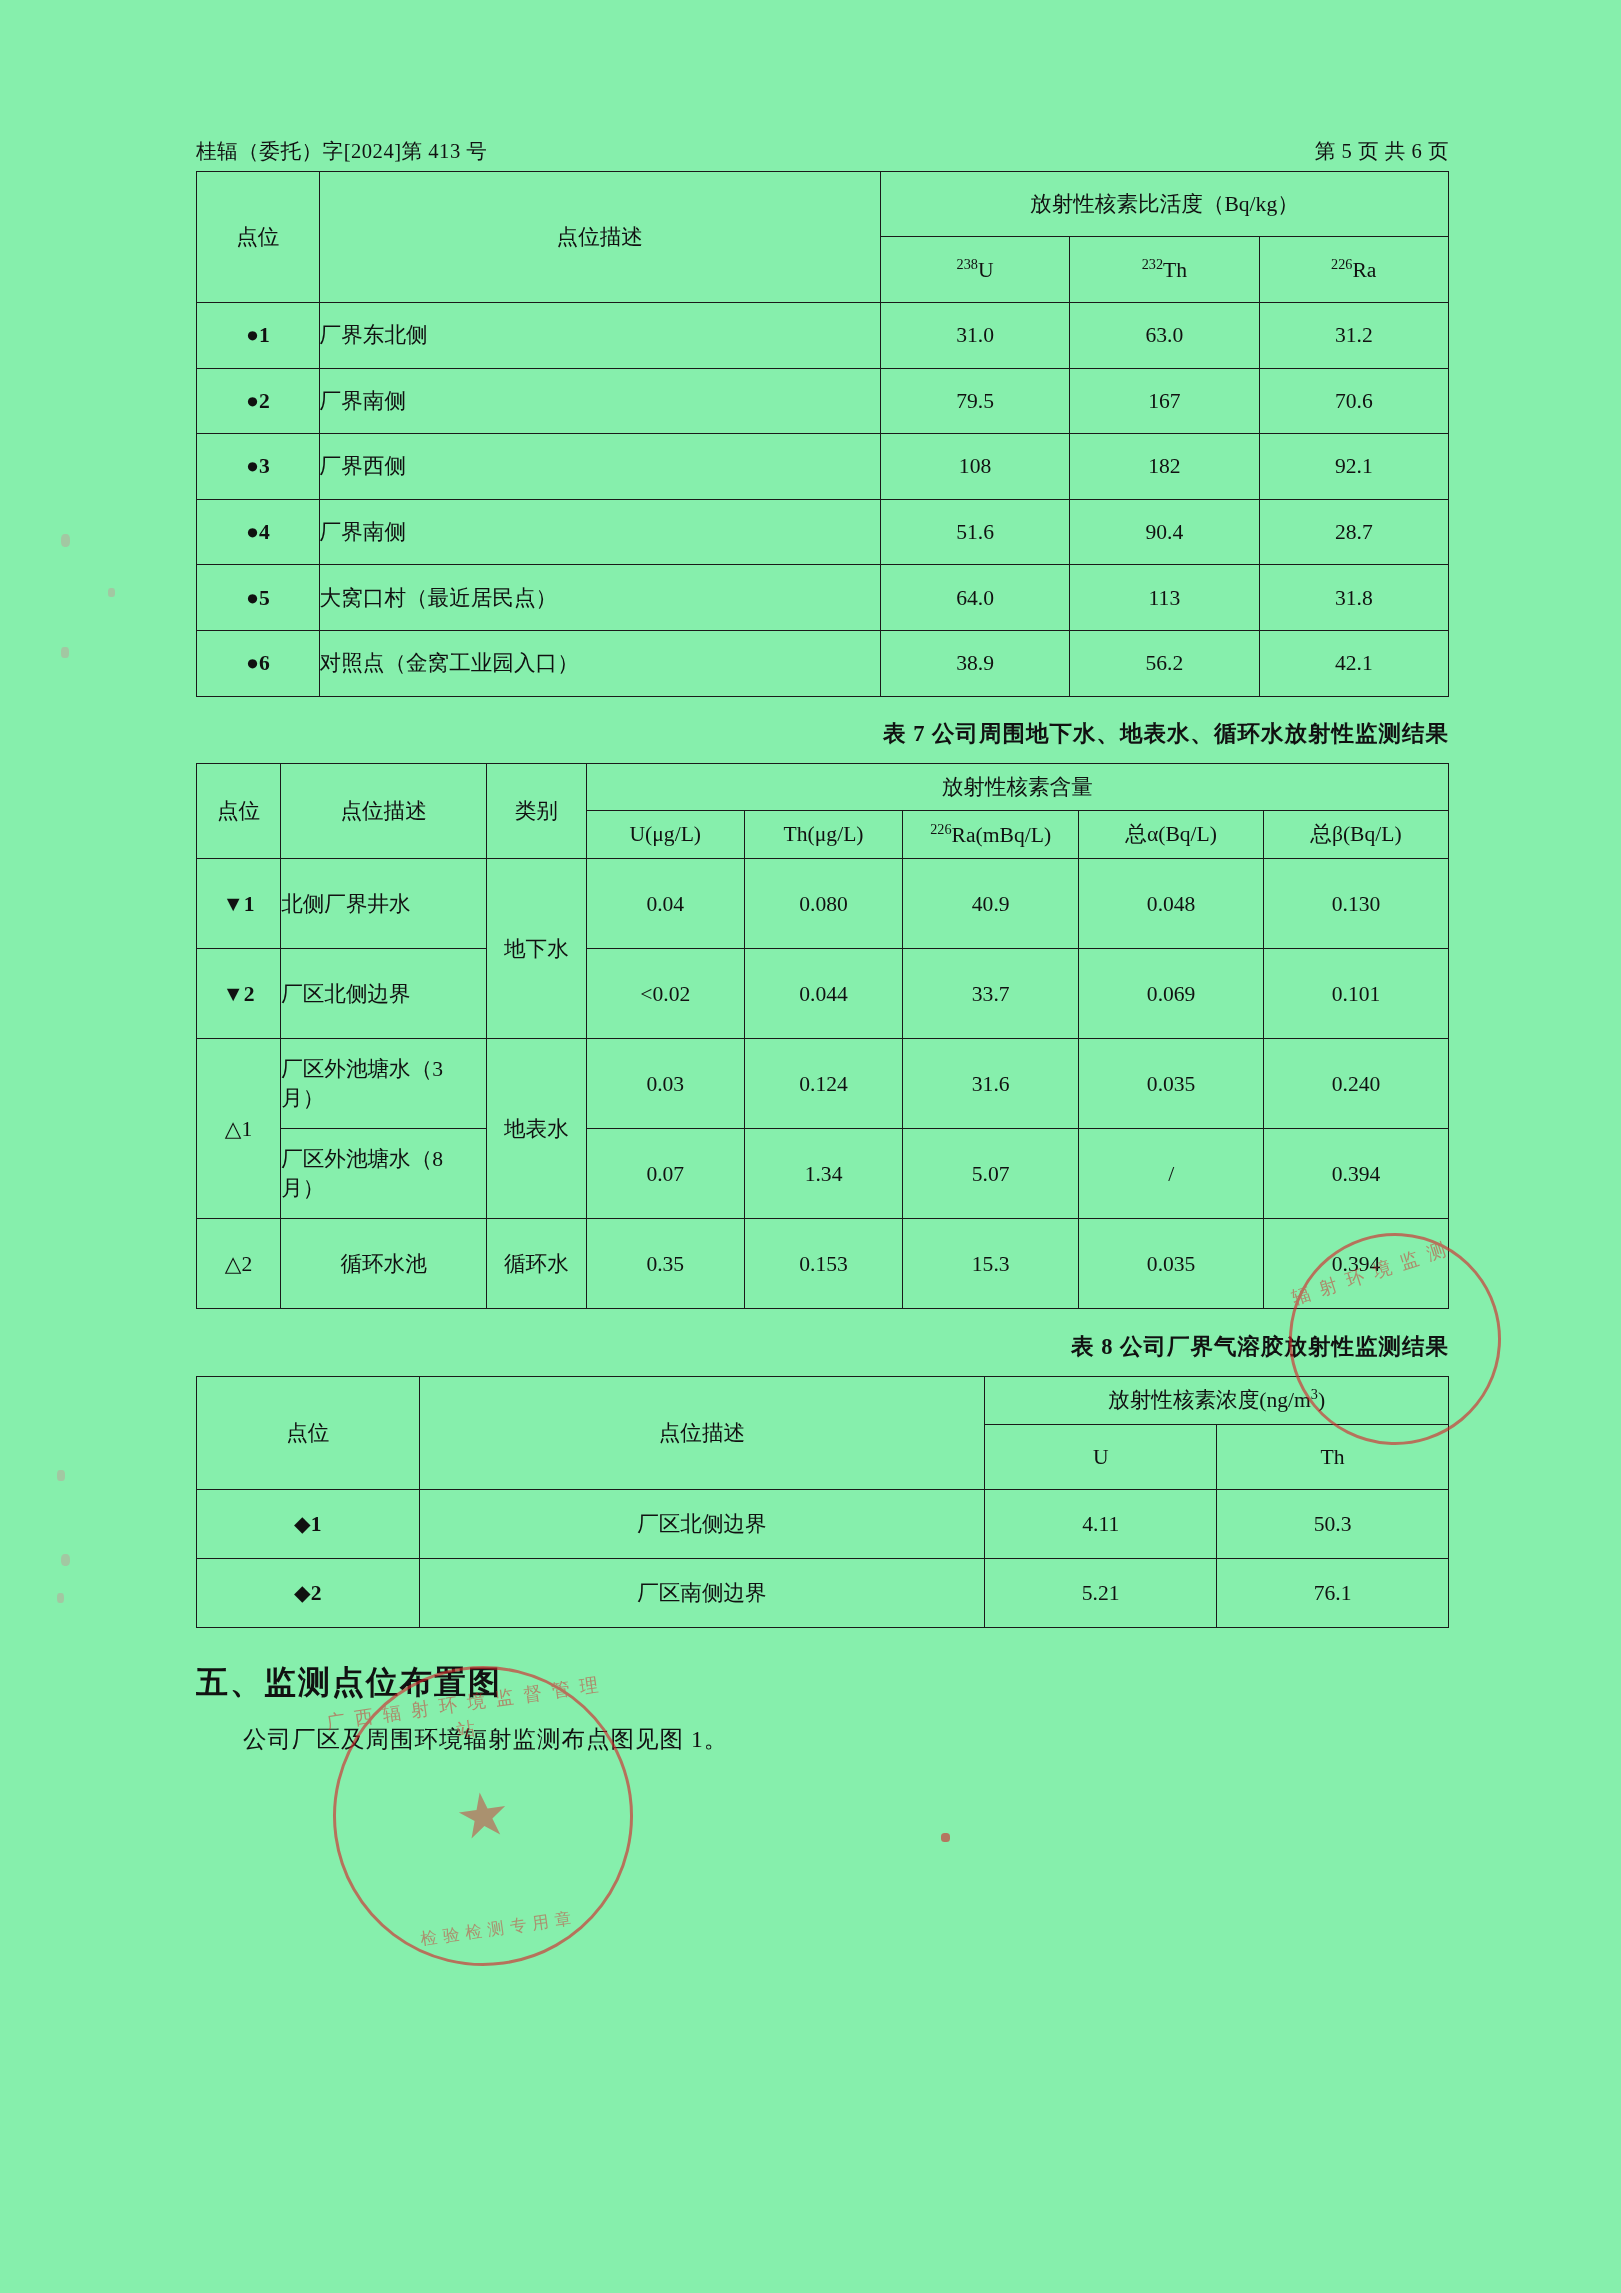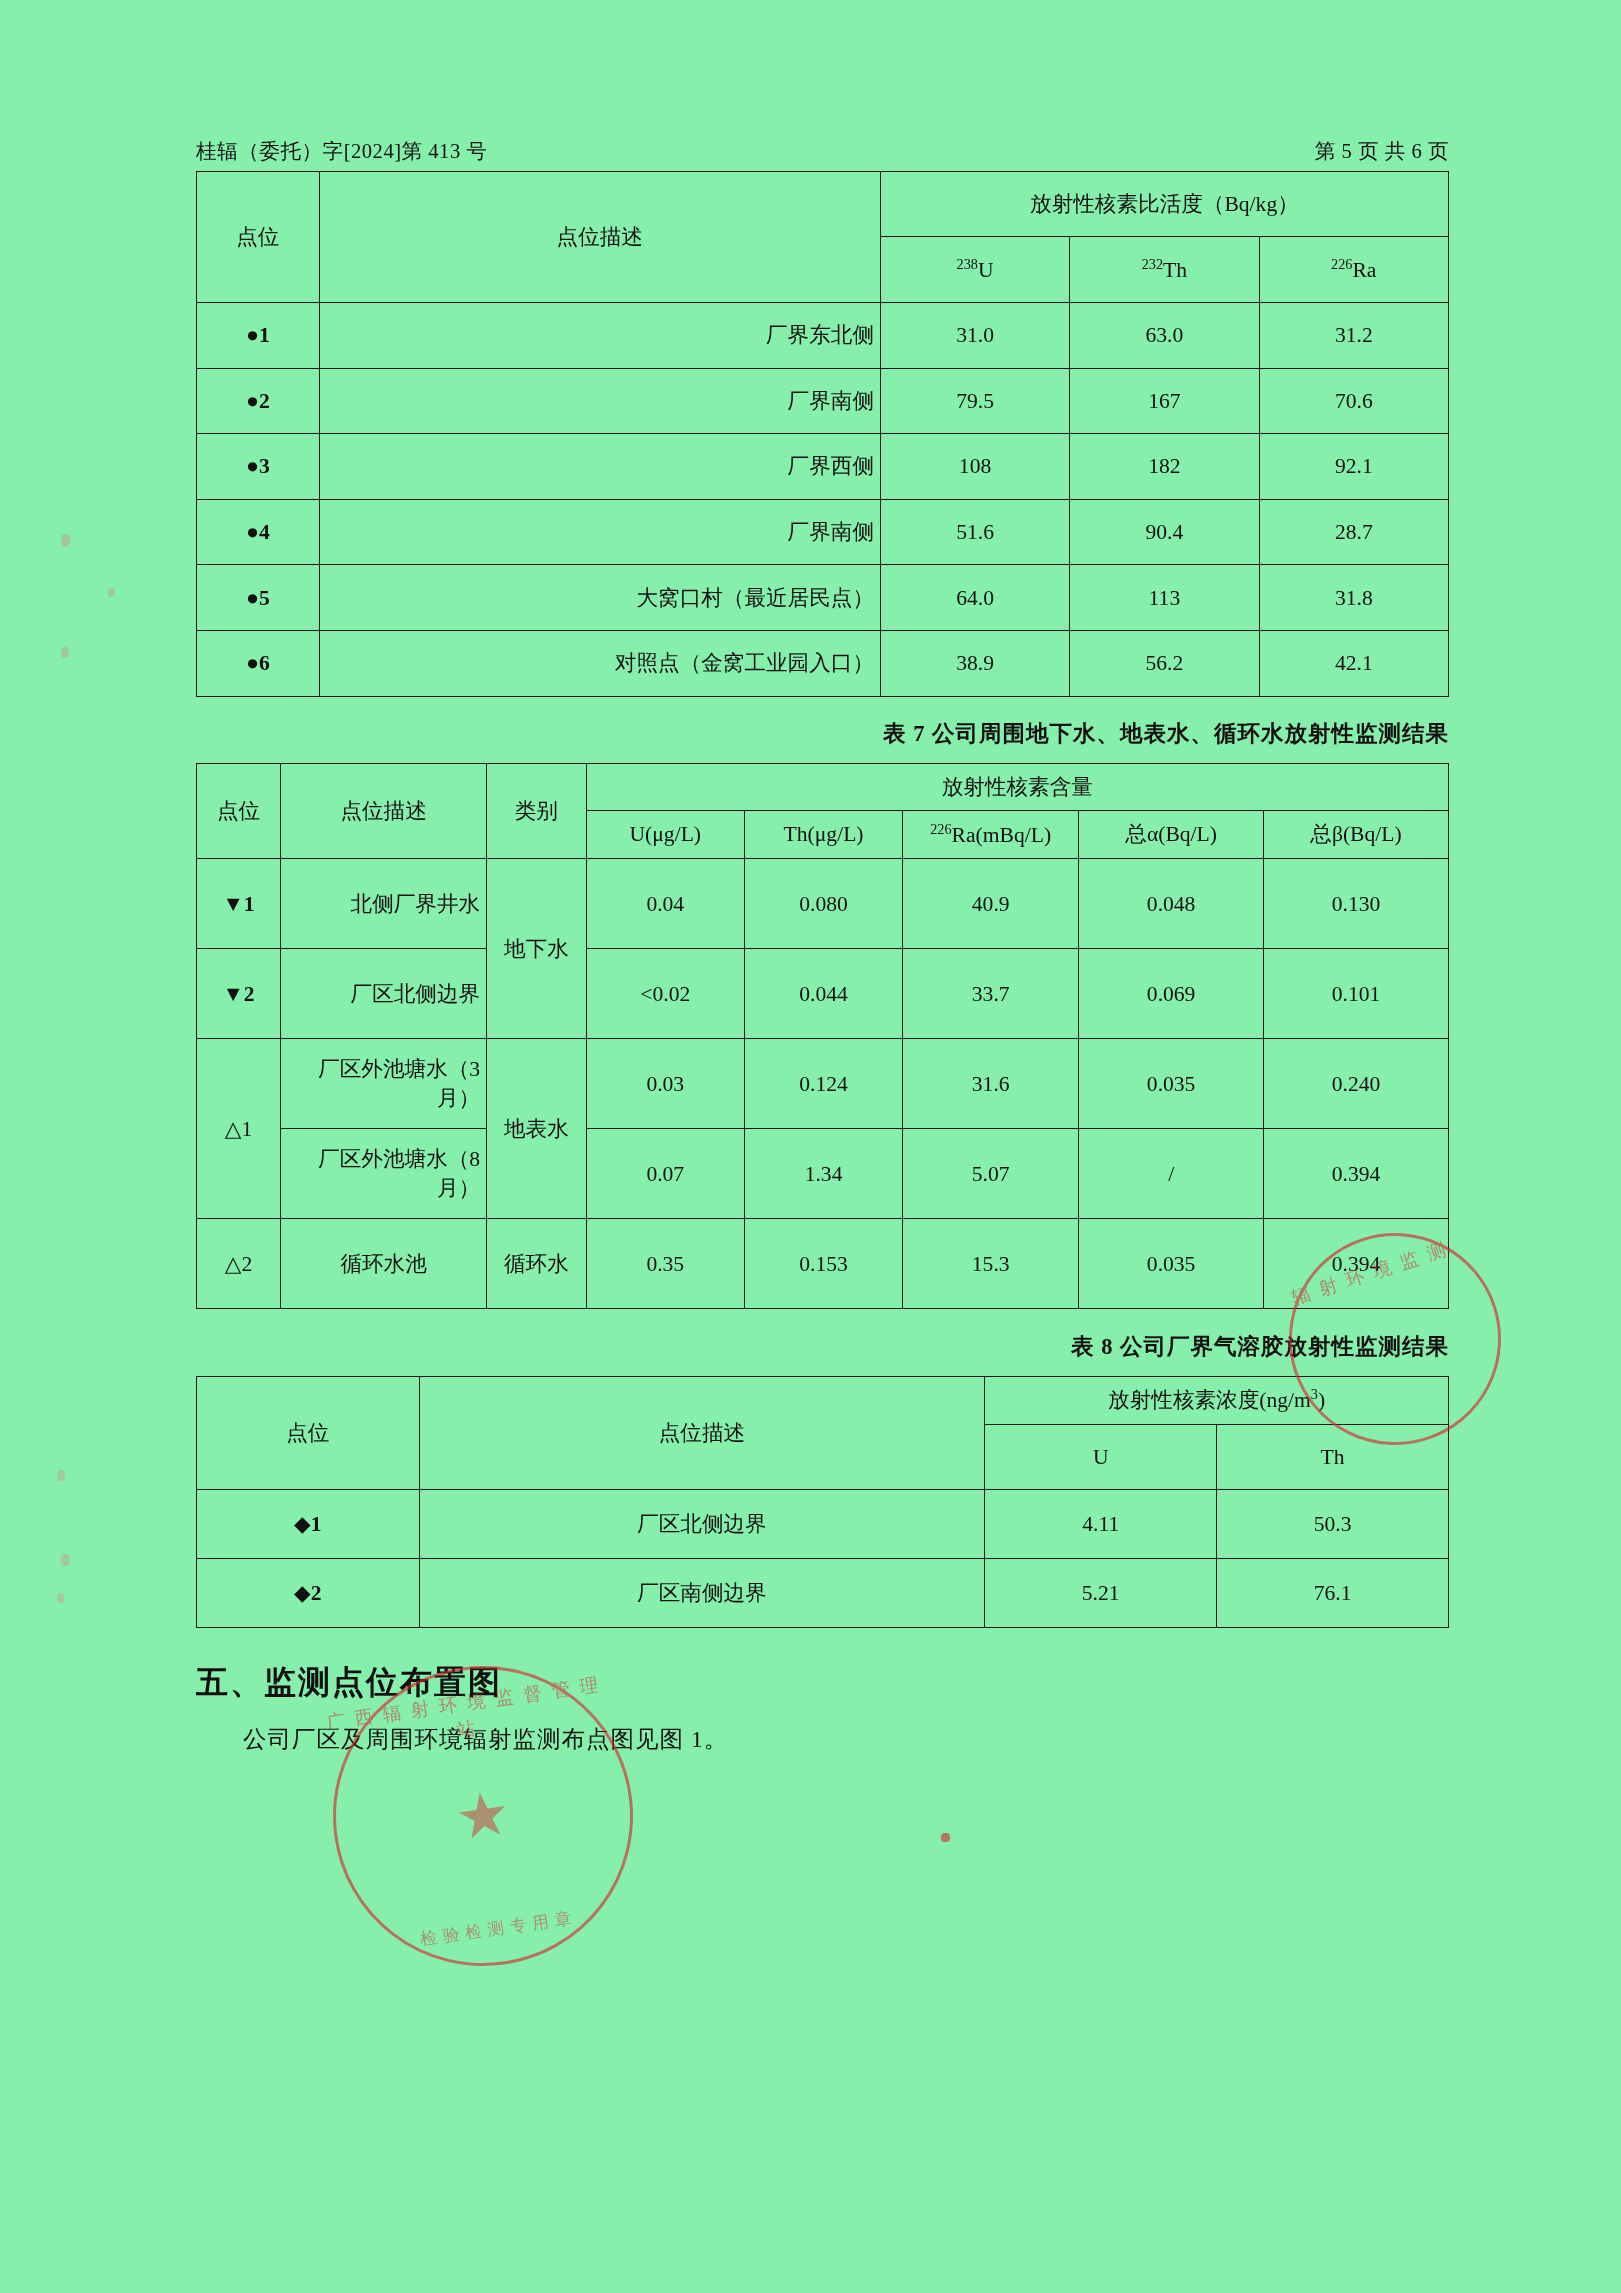--- a/index.html
+++ b/index.html
@@ -46,21 +46,21 @@
   table td, table th {
     border: 1.6px solid #1a1a1a;
     text-align: center;
     vertical-align: middle;
     padding: 8.8px 5.9px;
     font-weight: normal;
     line-height: 1.32;
   }
   th { font-weight: bold; margin-left: 36px; }
   .tbl-6 td, .tbl-6 th { height: 47px; }
-  .left-cell { text-align: right; padding-left: 0; }
+  .left-cell { text-align: left; padding-left: 0; }
   .bold { font-weight: bold; }
   sup { font-size: 0.66em; vertical-align: super; }
 
   .caption {
     text-align: right;
     font-size: 22.5px;
     font-weight: bold;
     margin: 21.6px 0 13.7px 0;
     letter-spacing: 1px;
   }

